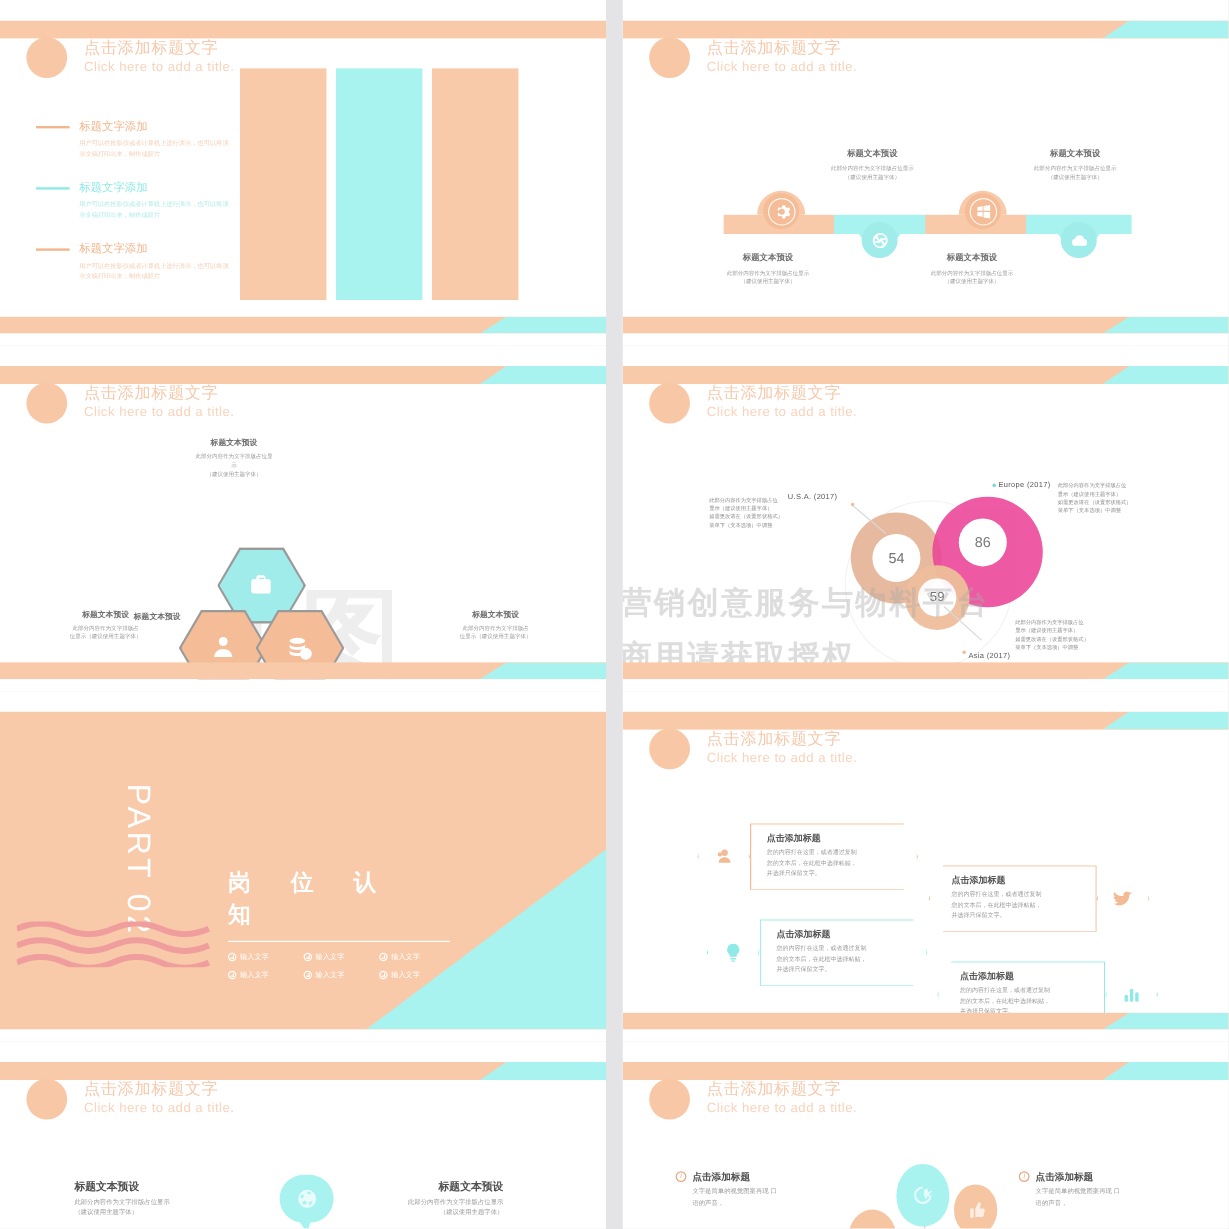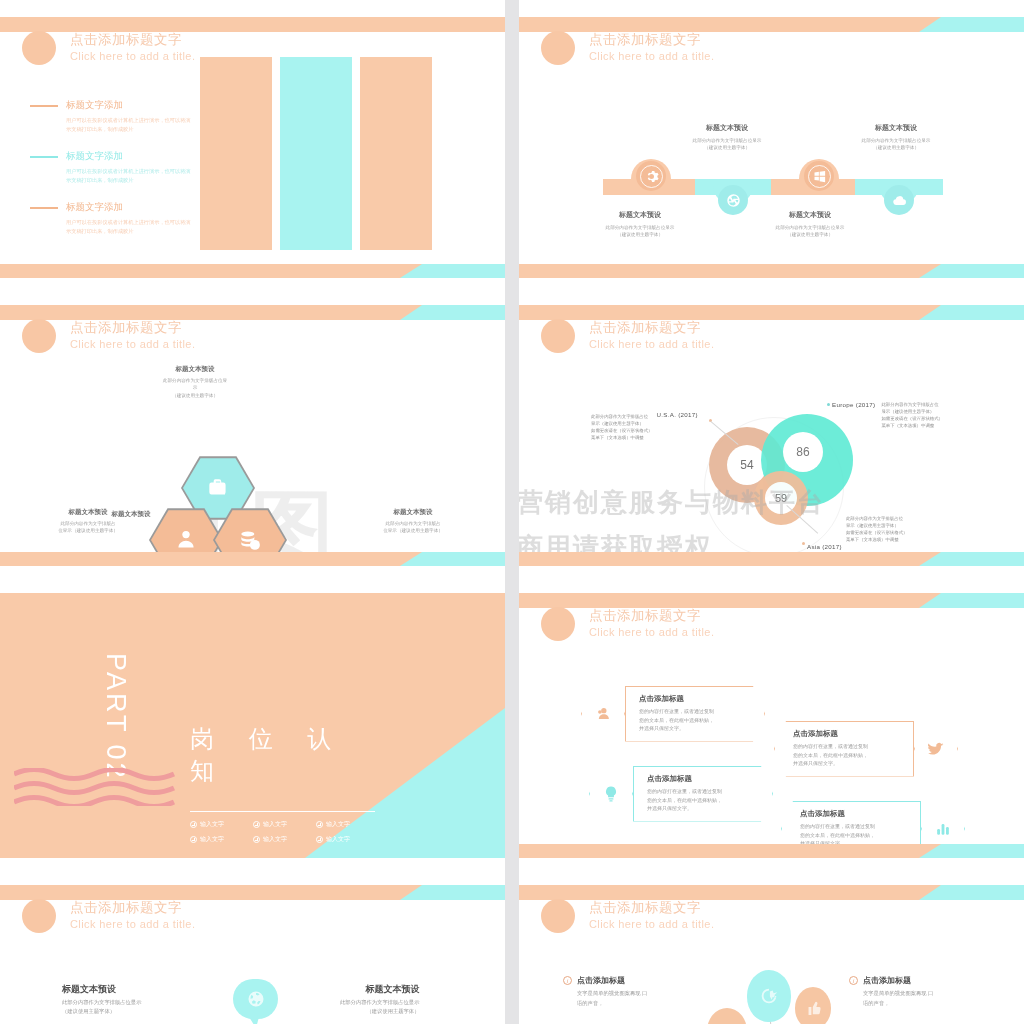--- a/index.html
+++ b/index.html
@@ -121,22 +121,22 @@
   .leader { position: absolute; border-top: .8px solid #d8d8d8; transform-origin: 0 0; }
 
   
   .s5 .bg { position: absolute; inset: 0; background: #f9caa9; }
   .s5 .tealcorner { position: absolute; right: 0; bottom: 0; width: 200px; height: 150px;
                     background: #a8f3f0; clip-path: polygon(100% 0, 100% 100%, 0 100%); }
   .s5 .part { position: absolute; left: 100px; top: 60px;
               writing-mode: vertical-rl; font-size: 27px; color: #fff; letter-spacing: 3px;
               font-weight: 300; }
   .s5 .ttl { position: absolute; left: 190px; top: 130px; width: 185px; }
-  .s5 .ttl h2 { font-size: 24px; color: #fff; letter-spacing: 14px; font-weight: normal;
-                border-bottom: 1.3px solid #fff; padding-bottom: 24px; }
+  .s5 .ttl h2 { font-size: 19px; color: #fff; letter-spacing: 14px; font-weight: bold;
+                border-bottom: 1.3px solid #fff; padding-bottom: 9px; }
   .s5 .opts { margin-top: 8px; display: grid; grid-template-columns: 1fr 1fr 1fr; gap: 6px 4px; }
   .s5 .opt { display: flex; align-items: center; gap: 3px; font-size: 6px; color: #fff; }
   .s5 .opt .plus { width: 7px; height: 7px; border-radius: 50%; border: 1px solid #fff; position: relative; flex: none; }
   .s5 .opt .plus::before, .s5 .opt .plus::after { content: ''; position: absolute; background: #fff; }
   .s5 .opt .plus::before { left: 1.3px; top: 2.6px; width: 3px; height: 1px; }
   .s5 .opt .plus::after  { left: 2.6px; top: 1.3px; width: 1px; height: 3px; }
   .s5 .wave { position: absolute; left: 14px; bottom: 52px; }
 
   
   .co { position: absolute; display: flex; align-items: center; }
@@ -382,21 +382,21 @@
         </div>
       </div>
 
       <div style="position:absolute;left:185px;top:112px;width:140px;height:140px;border:1px solid #f2f2f2;border-radius:50%"></div>
 
       <div class="bub" style="left:190px;top:122px;width:76px;height:76px;background:#E6B79A;opacity:.95">
         <span class="val" style="left:18px;top:18px;width:40px;height:40px">
           <span>54</span>
         </span>
       </div>
-      <div class="bub" style="left:242px;top:109px;width:92px;height:92px;background:#5eead4;opacity:.9">
+      <div class="bub" style="left:258px;top:109px;width:92px;height:92px;background:#ec4899;opacity:.9">
         <span class="val" style="left:22px;top:18px;width:40px;height:40px">
           <span>86</span>
         </span>
       </div>
       <div class="bub" style="left:235px;top:166px;width:54px;height:54px;background:#EFBE9B;opacity:.95">
         <span class="val" style="left:11px;top:11px;width:32px;height:32px;font-size:11px">
           <span>59</span>
         </span>
       </div>
 

